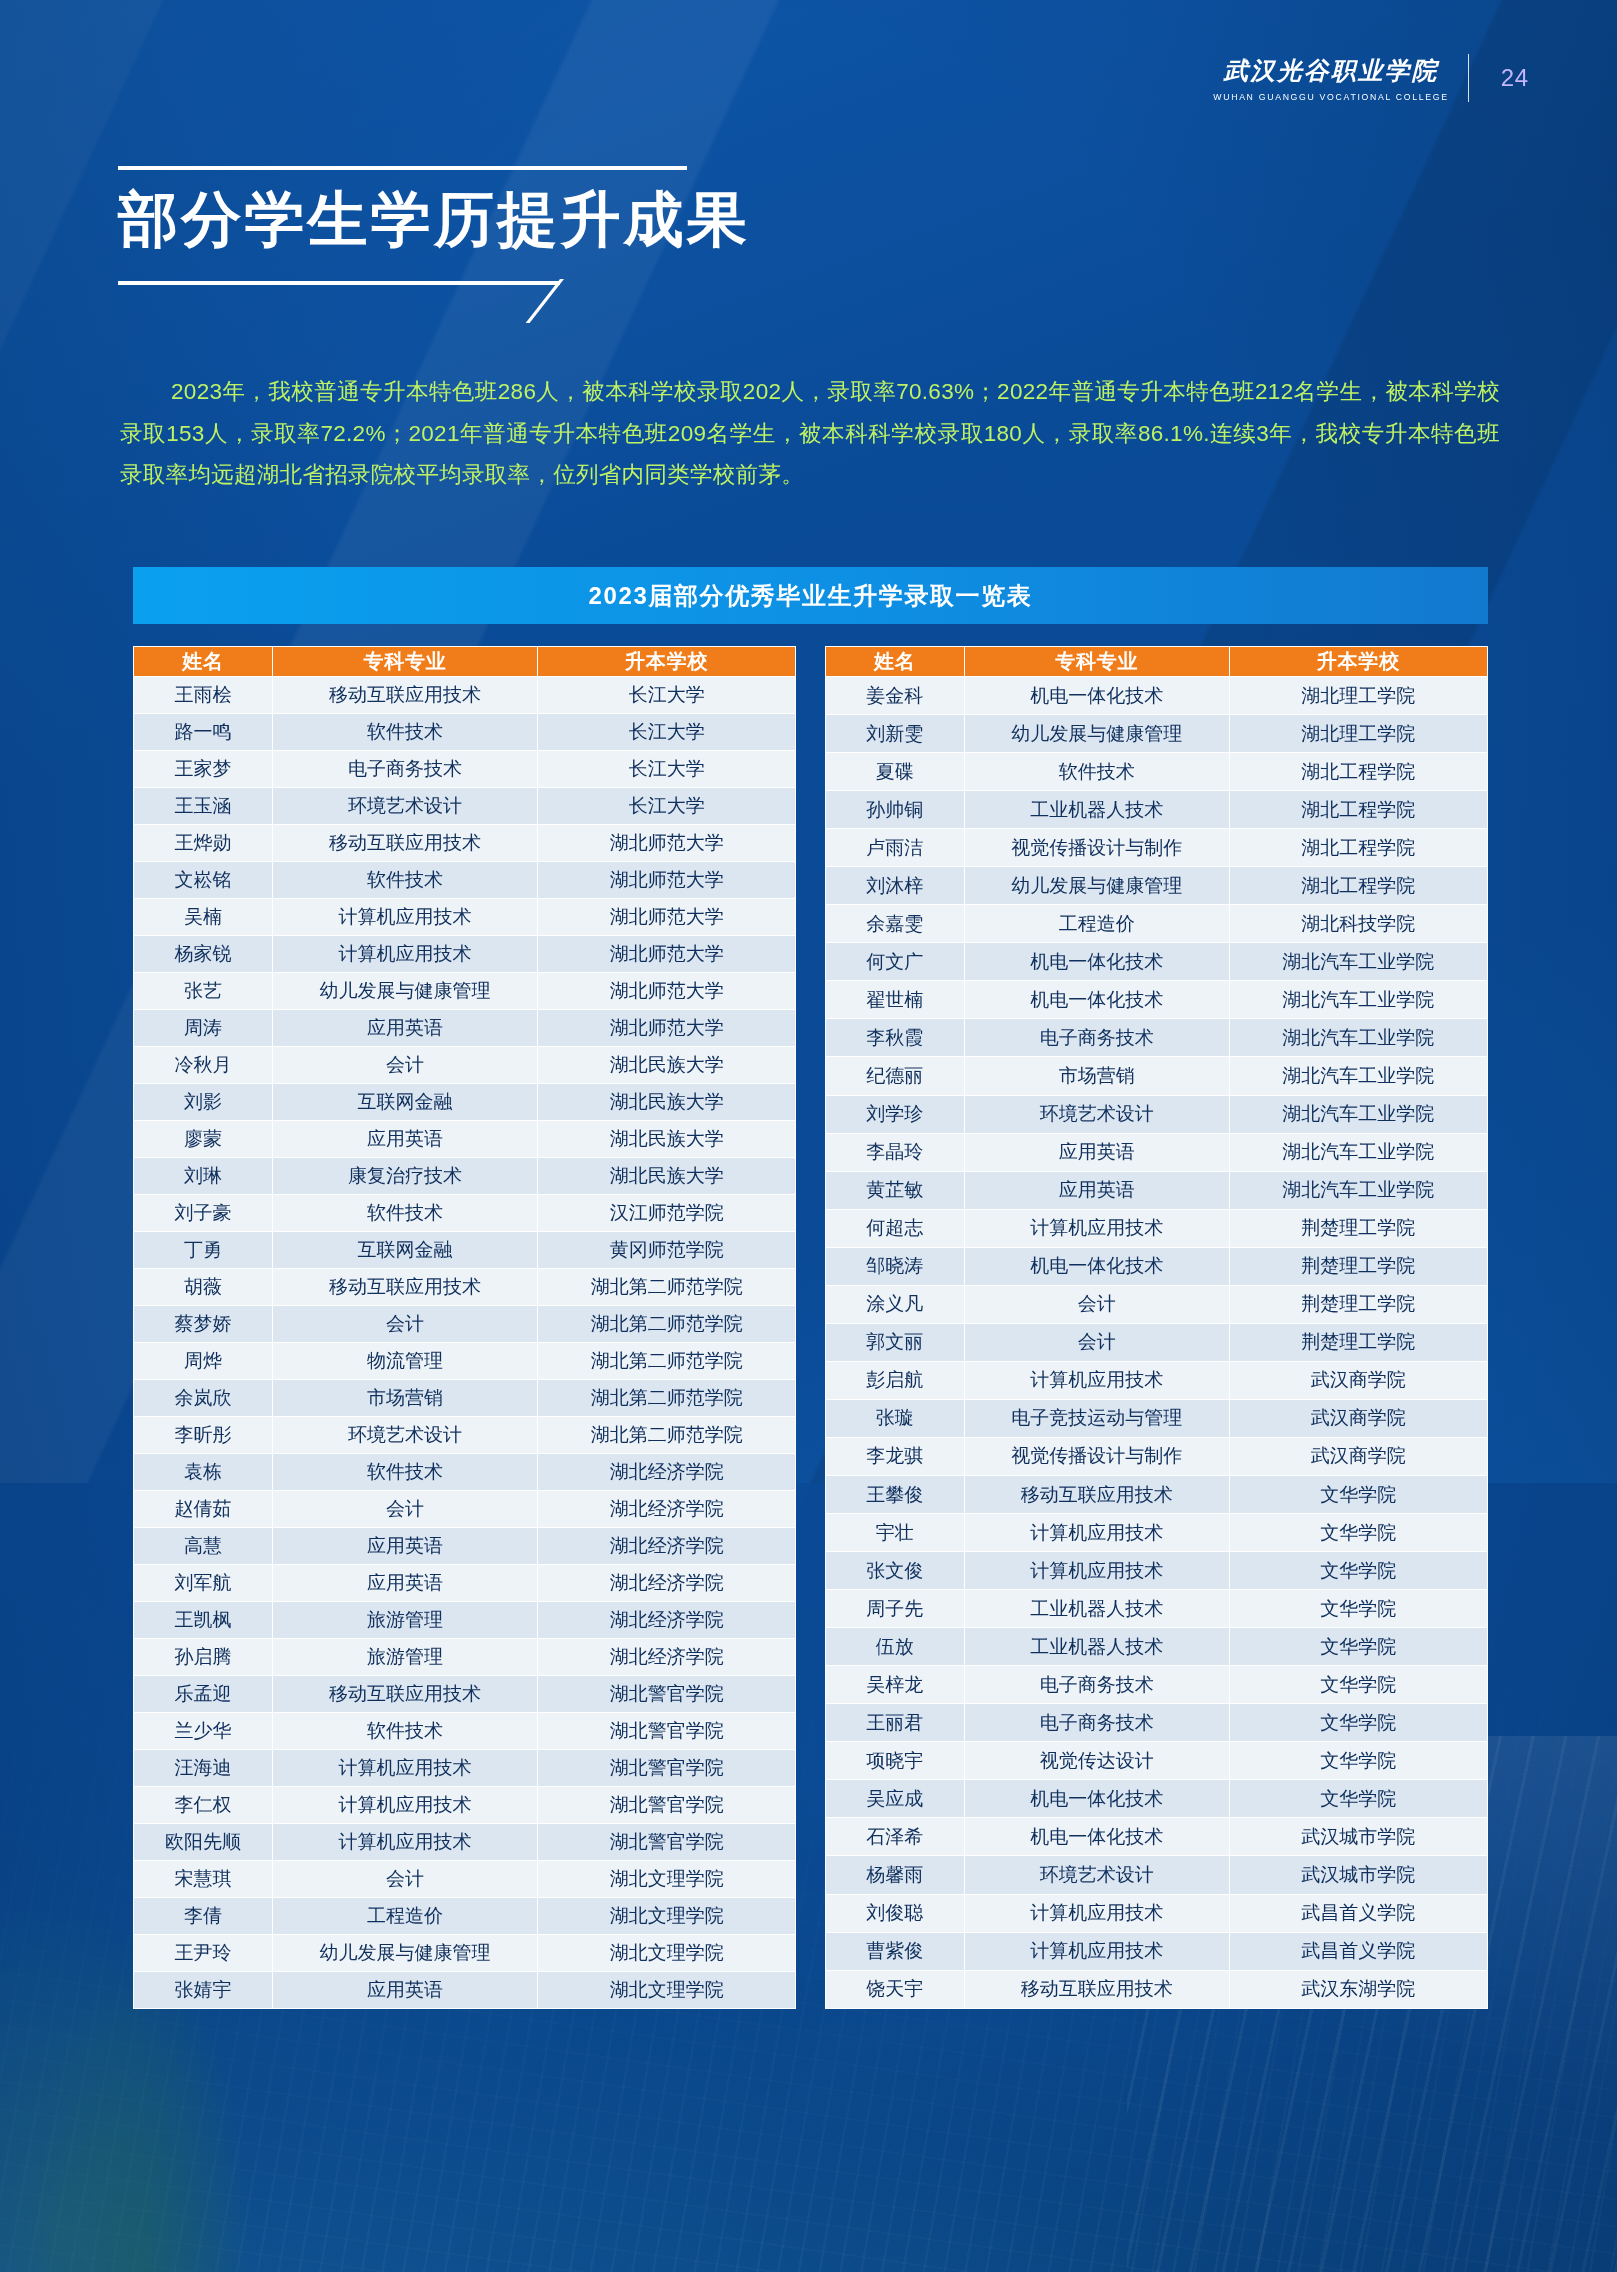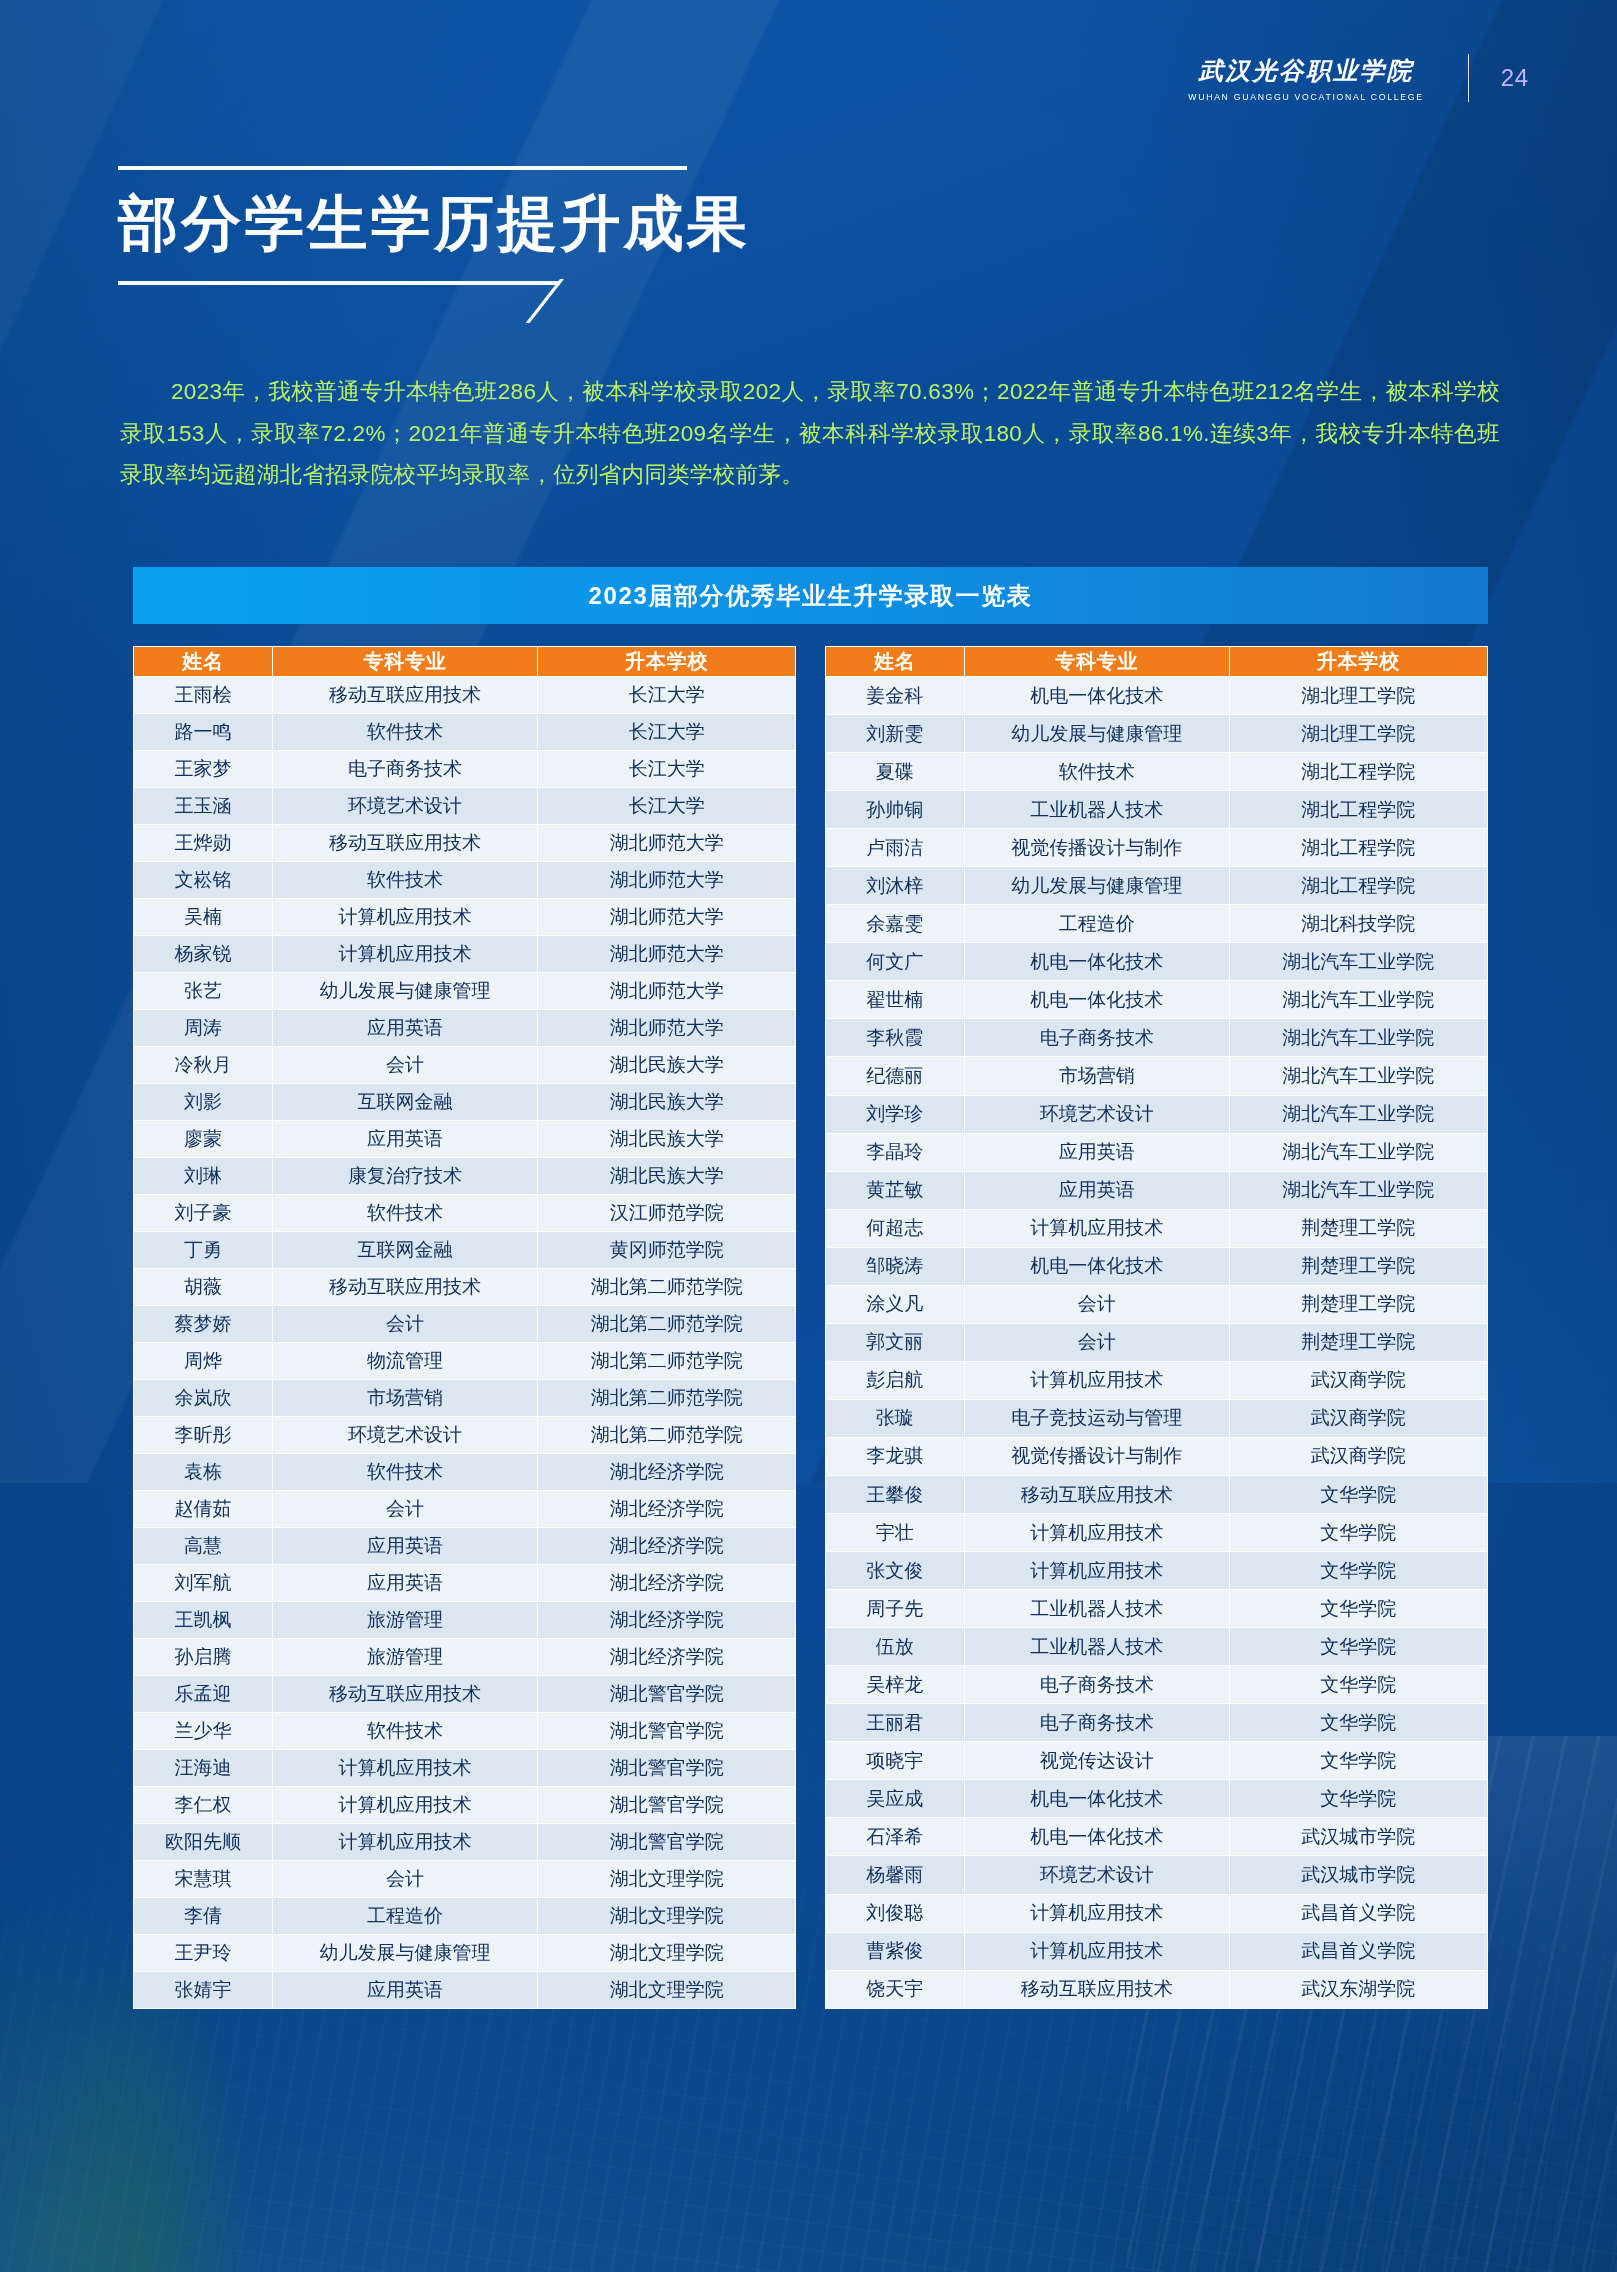--- a/index.html
+++ b/index.html
@@ -61,21 +61,21 @@
   
   .header {
     position: absolute;
     top: 54px; right: 88px;
     display: flex; align-items: center; gap: 32px;
   }
   .logo {
     display: flex; flex-direction: column; align-items: center;
     color: #ffffff;
     border-right: 1.6px solid rgba(255,255,255,0.85);
-    padding-right: 44px;
+    padding-right: 19px;
   }
   .logo-cn {
     font-family: "DejaVu Serif", serif;
     font-size: 24.5px; font-weight: bold; letter-spacing: 2.4px;
     font-style: italic;
     white-space: nowrap;
   }
   .logo-en {
     font-size: 8.7px; letter-spacing: 1.7px; margin-top: 4.7px;
     white-space: nowrap;
@@ -94,21 +94,21 @@
   .title-rule-top {
     width: 569px; height: 4px; background: #ffffff;
     margin-bottom: 20.5px;
   }
   .page-title {
     color: #ffffff;
     font-size: 60px;
     font-weight: bold;
     letter-spacing: 3.2px;
     line-height: 1.1;
-    font-family: Liberation Sans, sans-serif;
+    font-family: Liberation Mono, monospace;
   }
   .title-rule-bot {
     position: relative;
     width: 442px; height: 4px; background: #ffffff;
     margin-top: 24px;
   }
   .title-rule-bot::after {
     content: "";
     position: absolute;
     left: 100%; top: -1.6px;

